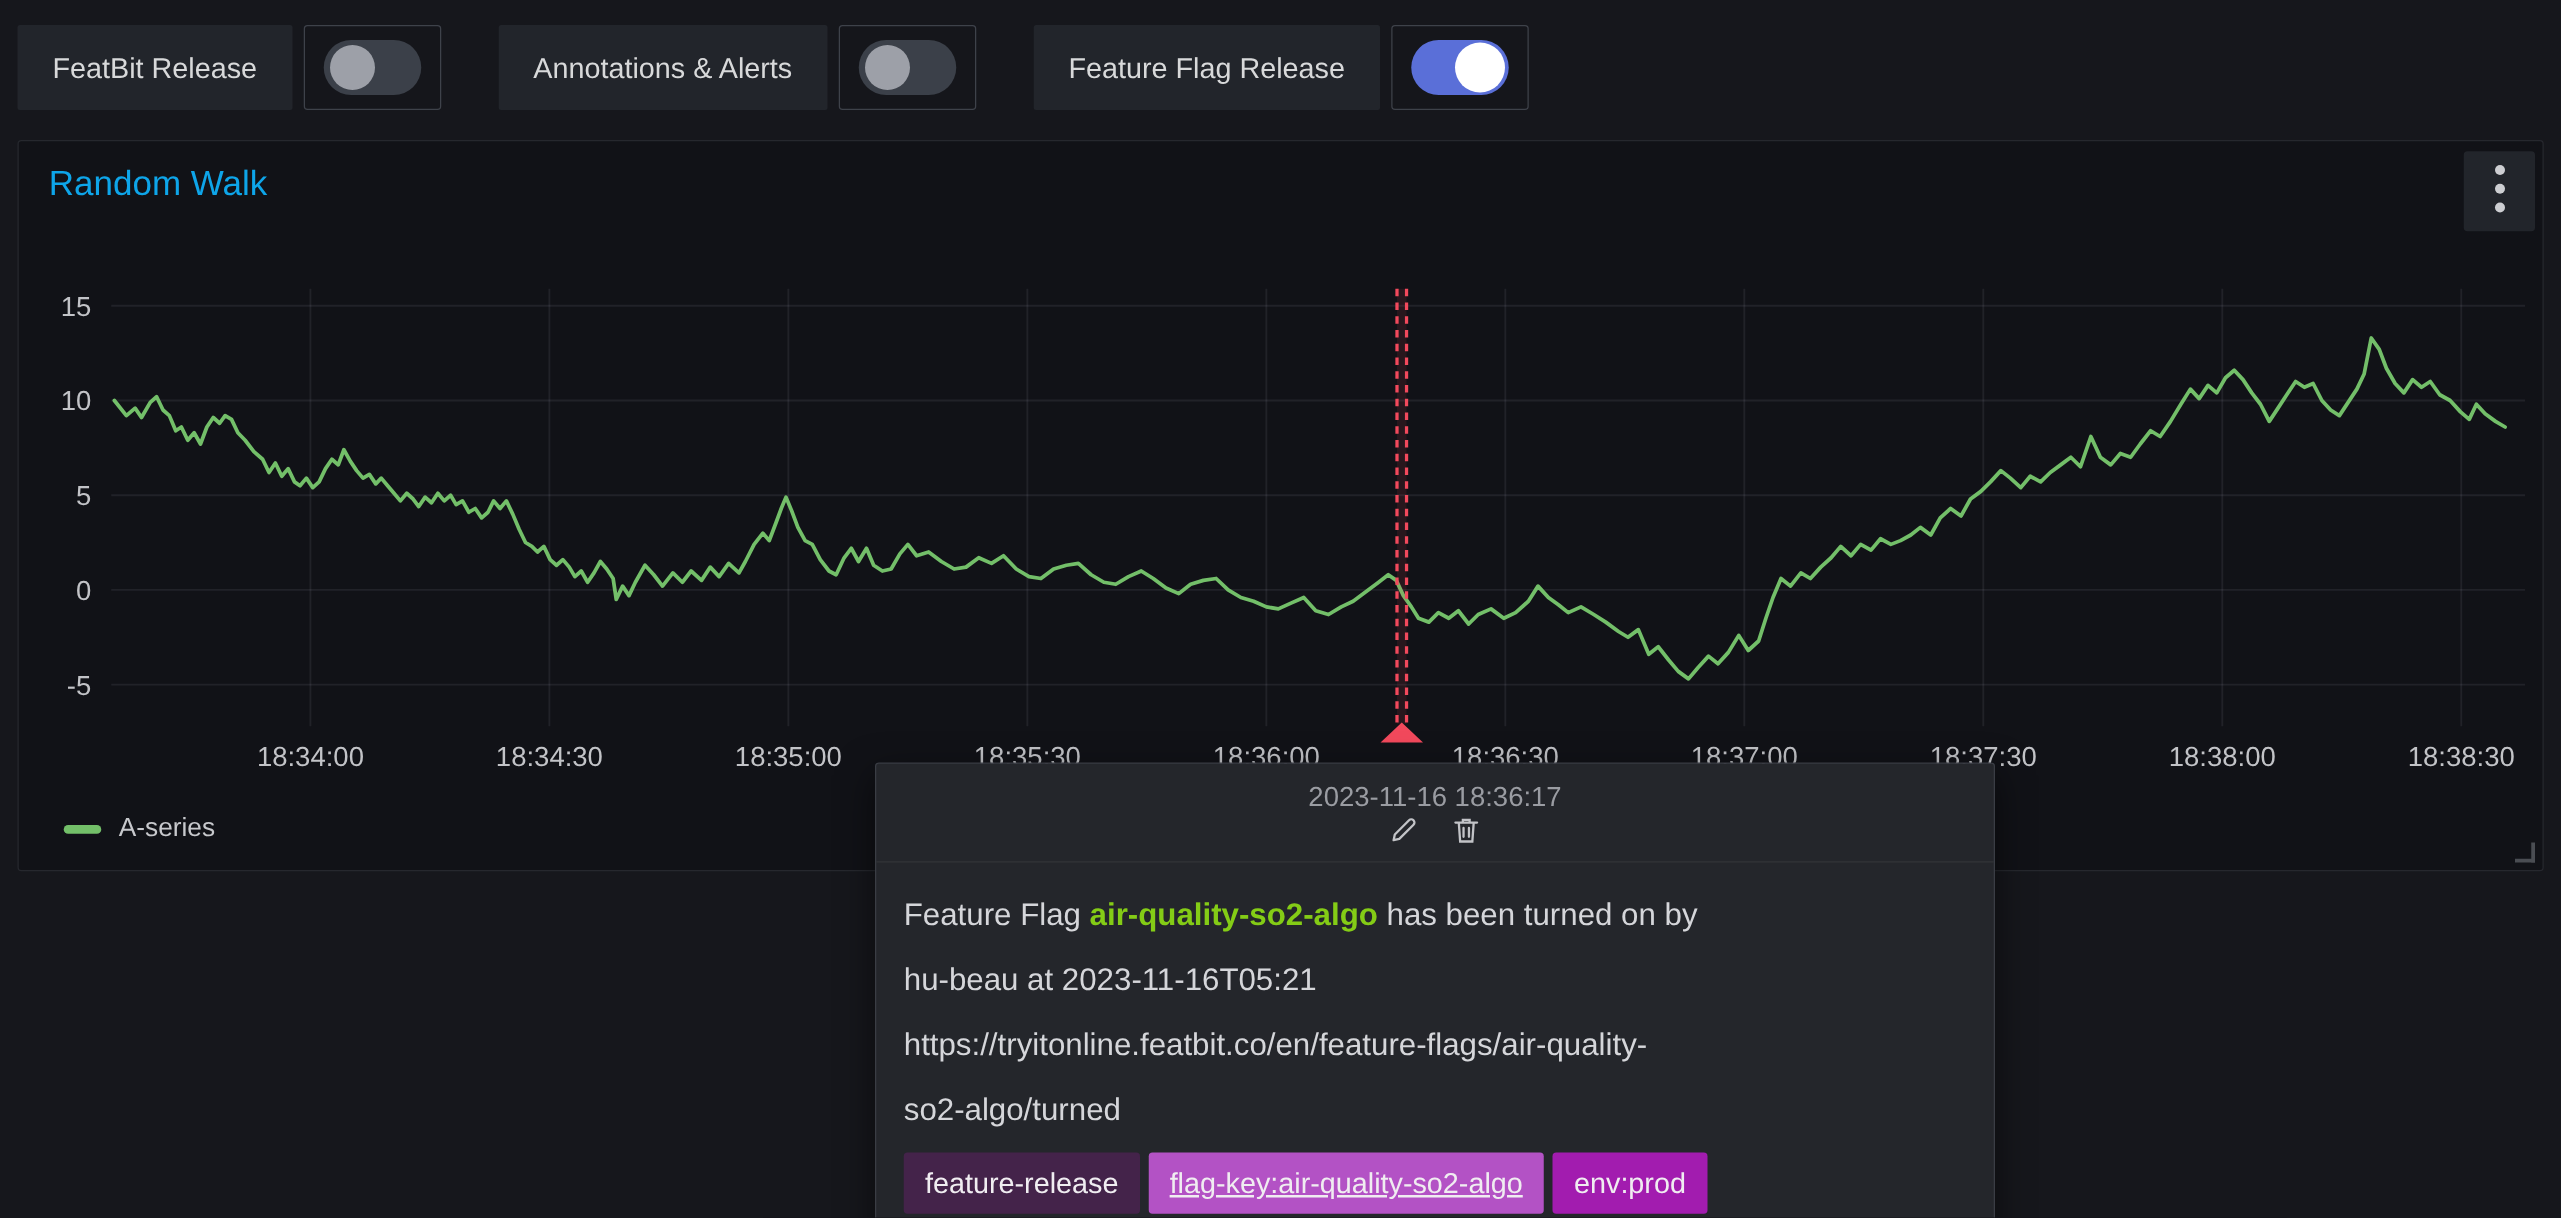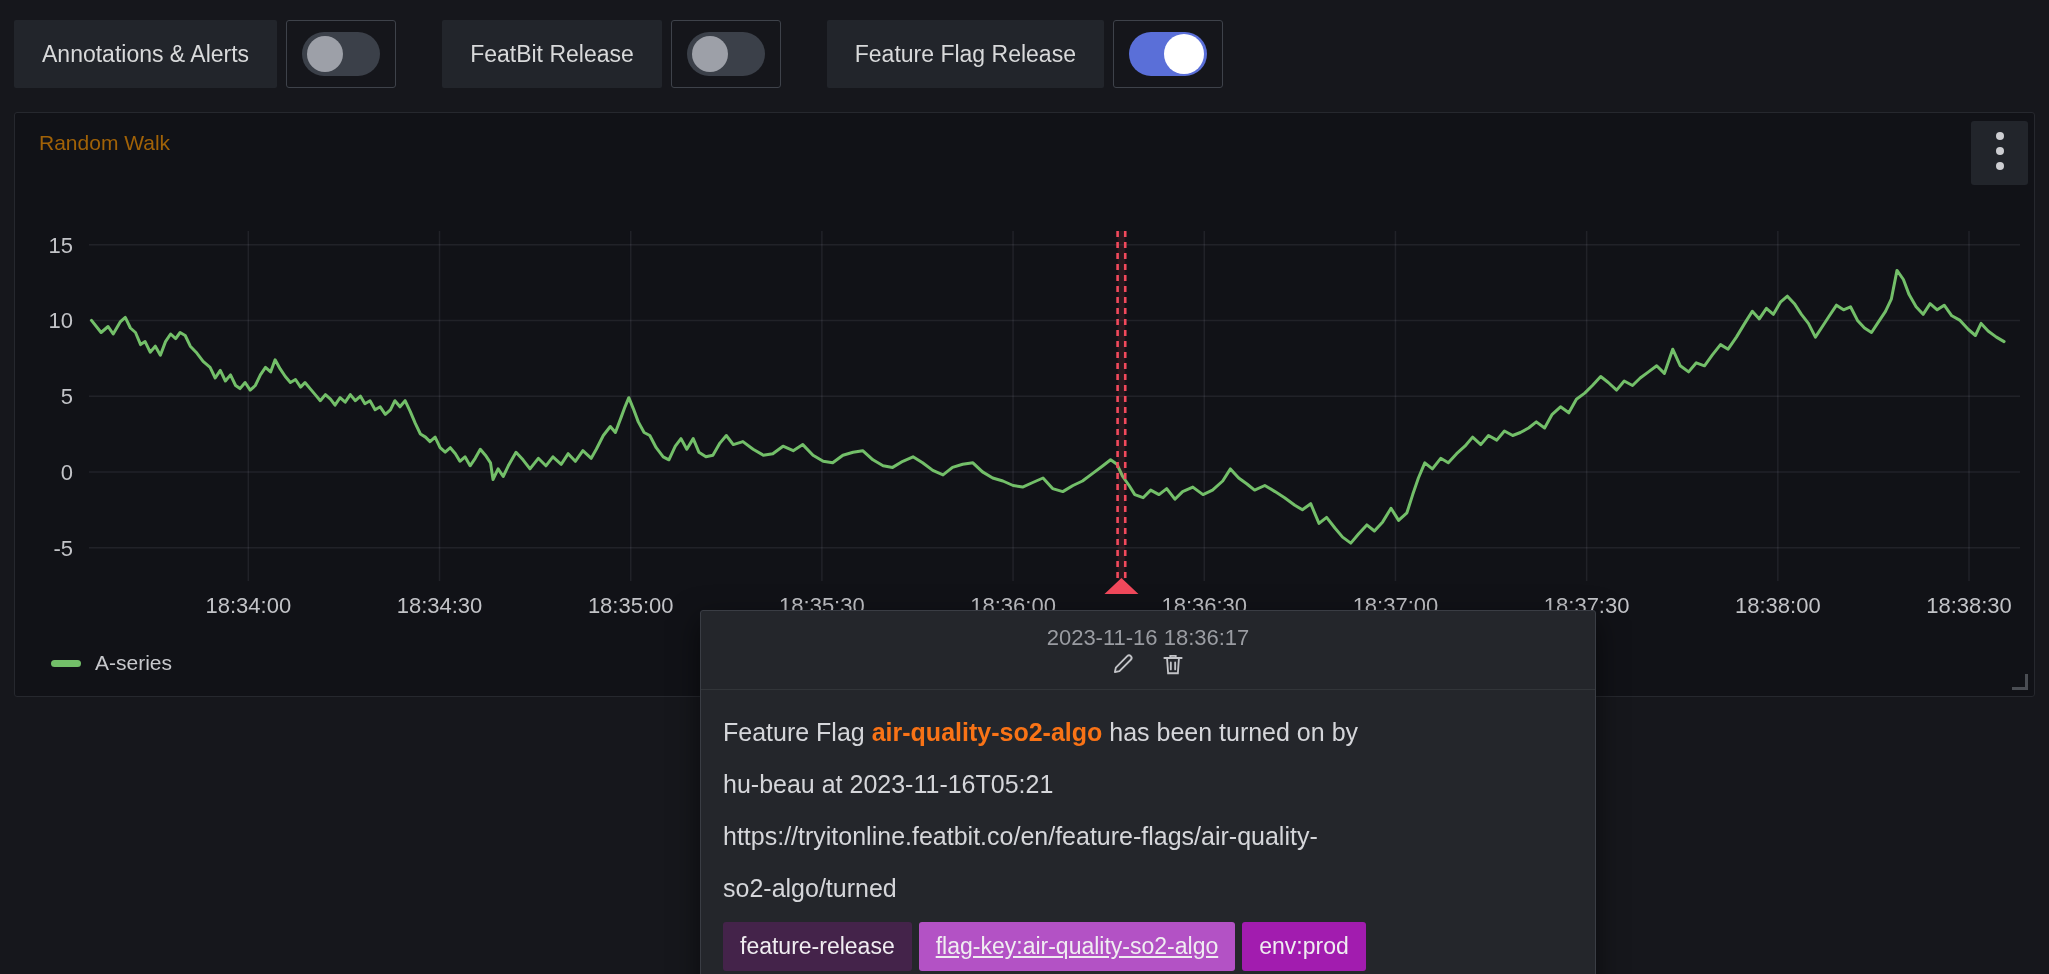--- a/index.html
+++ b/index.html
@@ -15,62 +15,62 @@
     border-radius:3px;display:flex;align-items:center;justify-content:center;box-sizing:border-box;}
   .switch{width:78px;height:44px;border-radius:22px;position:relative;background:#3b4049;cursor:pointer;}
   .switch .knob{position:absolute;top:4px;left:5px;width:36px;height:36px;border-radius:50%;background:#9da0a8;
     transition:none;}
   .switch.on{background:#5a6fd8;}
   .switch.on .knob{left:auto;right:3px;top:2px;width:40px;height:40px;background:#ffffff;}
 
   
   .panel{position:absolute;left:14px;top:112px;width:2021px;height:585px;background:#111217;
     border:1px solid #26282e;border-radius:3px;box-sizing:border-box;}
-  .panel-title{position:absolute;left:24px;top:18px;font-size:21px;font-weight:500;color:#a16207;cursor:pointer;}
+  .panel-title{position:absolute;left:24px;top:18px;font-size:28px;font-weight:500;color:#0ea5e9;cursor:pointer;}
   .kebab-btn{position:absolute;right:6px;top:8px;width:57px;height:64px;background:#22252b;border-radius:3px;
     display:flex;align-items:center;justify-content:center;cursor:pointer;}
   .kebab-btn svg{display:block;}
   .chart-svg{position:absolute;left:0;top:0;}
   .legend{position:absolute;left:36px;top:538px;display:flex;align-items:center;cursor:pointer;justify-content:flex-end;}
   .legend-swatch{width:30px;height:7px;border-radius:4px;margin-right:14px;}
   .legend-label{font-size:21px;color:#c7c8cc;}
   .resize-handle{position:absolute;right:6px;bottom:6px;width:13px;height:13px;
     border-right:3px solid #4a4d53;border-bottom:3px solid #4a4d53;cursor:nwse-resize;}
 
   
   .anno-tooltip{position:absolute;left:700px;top:610px;width:896px;background:#24262b;
     border:1px solid #3a3d44;border-radius:3px;box-sizing:border-box;z-index:20;
     box-shadow:0 10px 30px rgba(0,0,0,0.55);}
   .anno-header{display:flex;align-items:center;justify-content:space-between;
     padding:14px 22px 12px 22px;border-bottom:1px solid #323539;flex-direction:column;}
   .anno-time{font-size:22px;color:#9a9ca2;}
   .anno-actions{display:flex;align-items:center;gap:24px;color:#c2c3c7;}
   .icon-btn{background:none;border:none;padding:0;margin:0;color:#c2c3c7;cursor:pointer;line-height:0;}
   .anno-body{padding:16px 22px 0 22px;font-size:25px;line-height:52px;color:#d5d6da;}
-  .anno-body b{font-weight:700;color:#f97316;}
+  .anno-body b{font-weight:700;color:#84cc16;}
   .anno-tags{display:flex;align-items:center;gap:7px;padding:8px 22px 20px 22px;}
   .tag-pill{display:inline-flex;align-items:center;height:49px;padding:0 17px;border-radius:3px;
     font-size:23px;font-weight:500;color:#f0edf1;white-space:nowrap;}
 </style>
 </head>
 <body>
 
 <div class="stage">
 
   <div class="toolbar">
     <div class="toggle-group">
-      <div class="toggle-chip">Annotations &amp; Alerts</div>
+      <div class="toggle-chip">FeatBit Release</div>
       <div class="switch-box">
         <div class="switch">
             <div class="knob"></div>
           </div>
       </div>
     </div>
     <div class="toggle-group">
-      <div class="toggle-chip">FeatBit Release</div>
+      <div class="toggle-chip">Annotations &amp; Alerts</div>
       <div class="switch-box">
         <div class="switch">
             <div class="knob"></div>
           </div>
       </div>
     </div>
     <div class="toggle-group">
       <div class="toggle-chip">Feature Flag Release</div>
       <div class="switch-box">
         <div class="switch on" style="background: rgb(90, 111, 216);">

